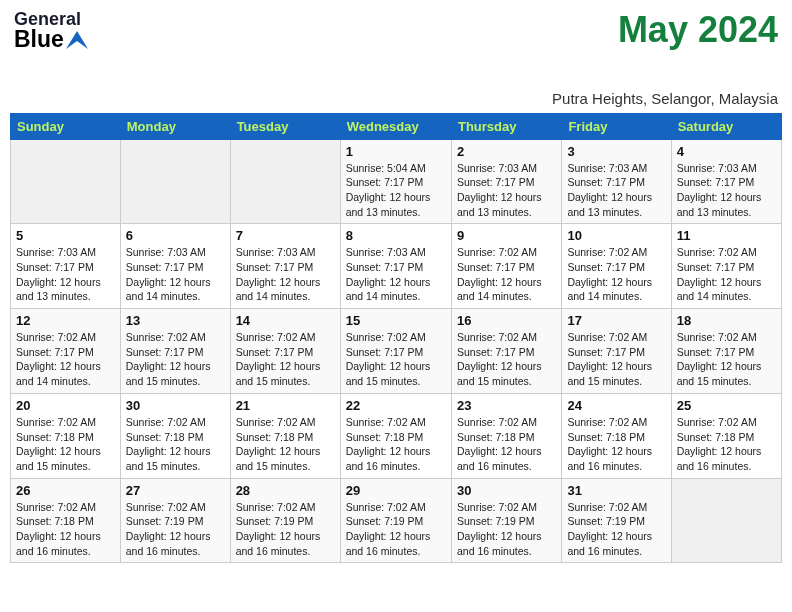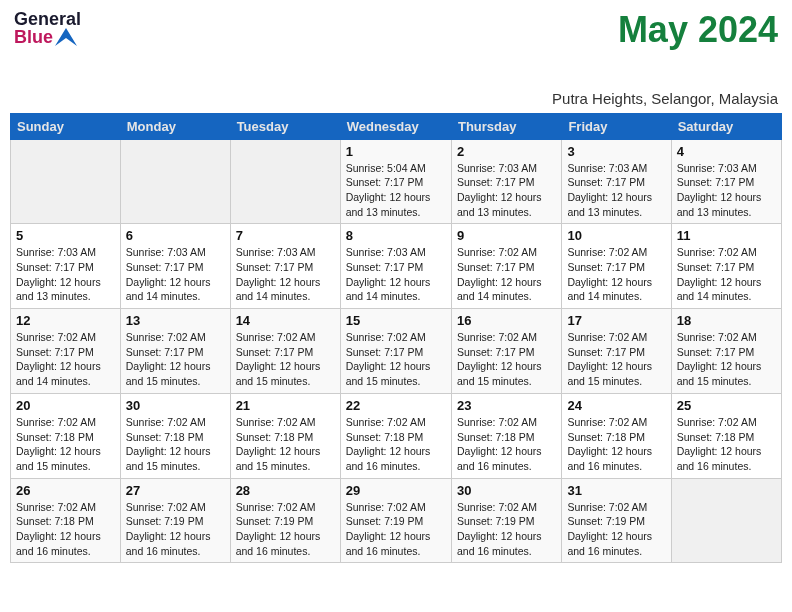--- a/index.html
+++ b/index.html
@@ -31,21 +31,21 @@
       color: #333;
       margin-top: 40px;
     }
     .calendar {
       width: 100%;
       border-collapse: collapse;
       font-size: 11px;
     }
     .calendar thead tr th {
       background-color: #1565c0;
-      color: #e5e5e5;
+      color: #bef264;
       text-align: left;
       padding: 5px 6px;
       font-size: 13px;
       font-weight: bold;
       border: 1px solid #1565c0;
     }
     .calendar tbody tr td {
       border: 1px solid #ccc;
       vertical-align: top;
       padding: 4px 5px;
@@ -86,21 +86,21 @@
     }
   </style>
 </head>
 <body>
 
 <div class="header">
   <div class="logo-wrapper">
     <div class="logo-text">
       <span style="font-size:18px;font-weight:bold;color:#1a1a2e;">General</span>
       <div style="display:flex;align-items:center;">
-        <span style="font-size:18px;font-weight:bold;color:#be185d;">Blue</span>
+        <span style="font-size:23px;font-weight:bold;color:#000000;">Blue</span>
         <svg width="22" height="18" viewBox="0 0 22 18" style="margin-left:2px;">
           <polygon points="0,18 11,0 22,18 11,10" fill="#1565c0"></polygon>
         </svg>
       </div>
     </div>
   </div>
   <div class="title-area">
     <div class="month-title">May 2024</div>
     <div class="location">Putra Heights, Selangor, Malaysia</div>
   </div>

